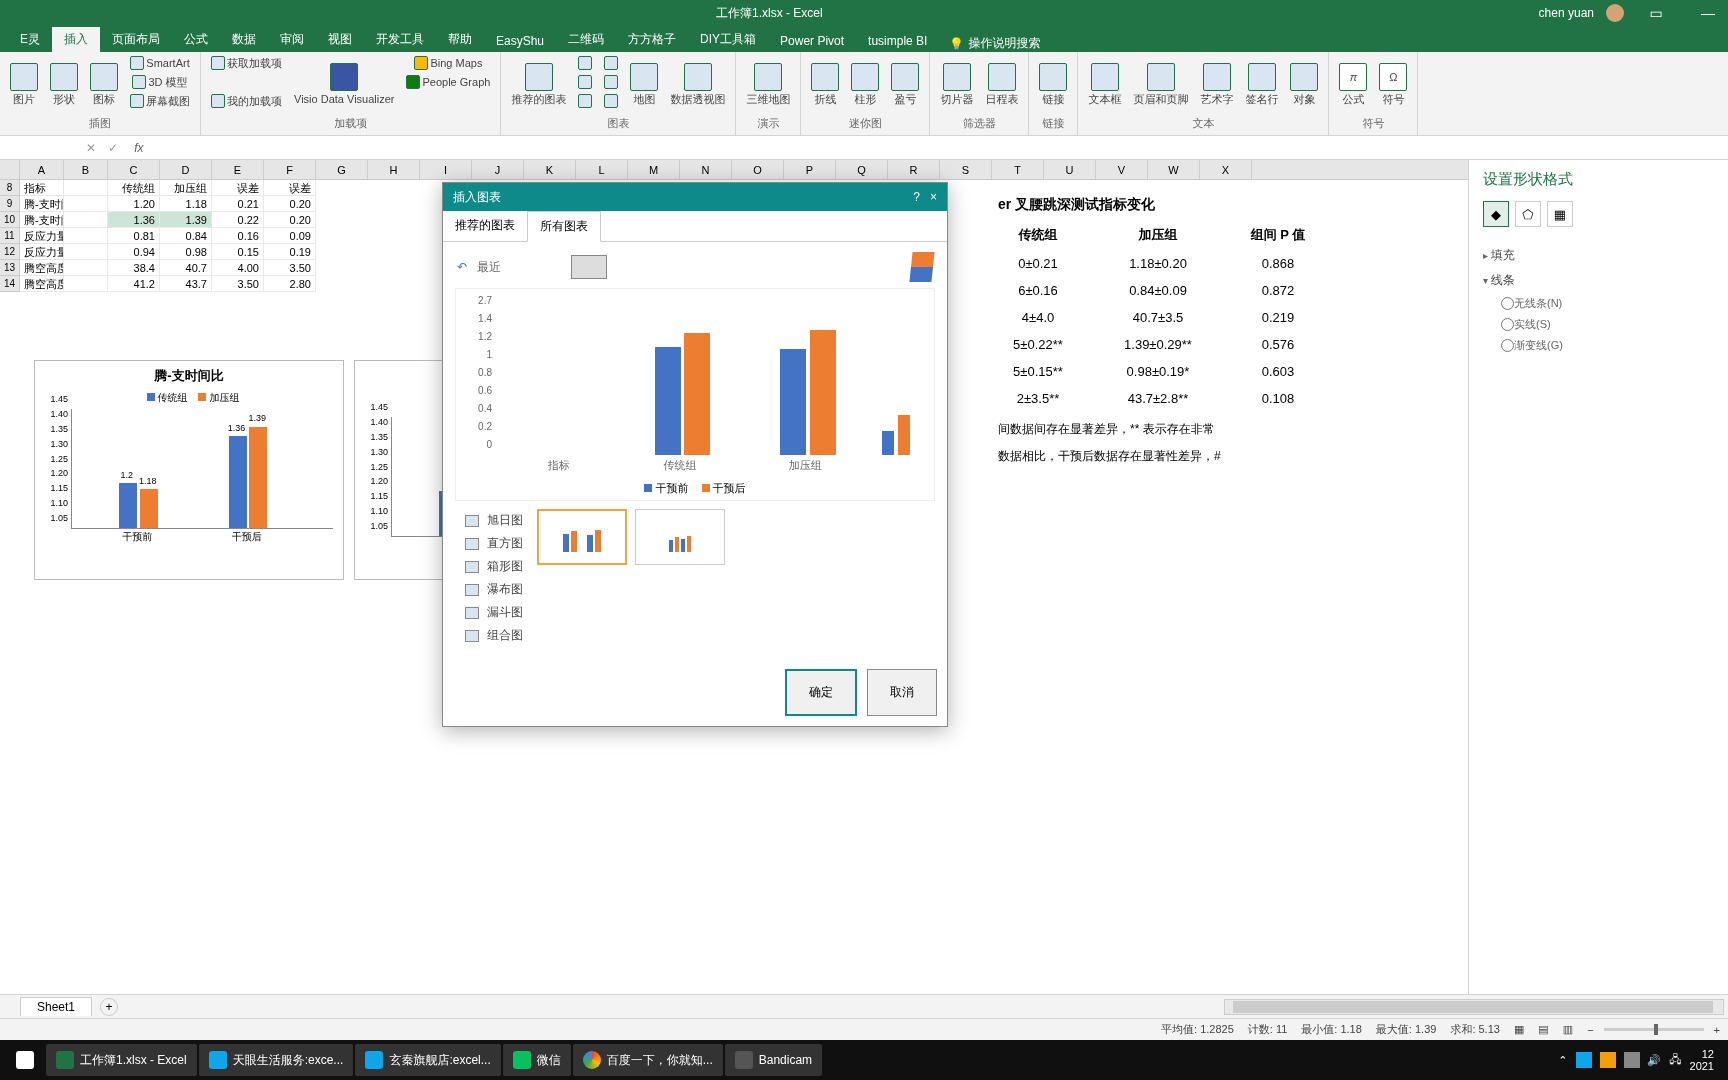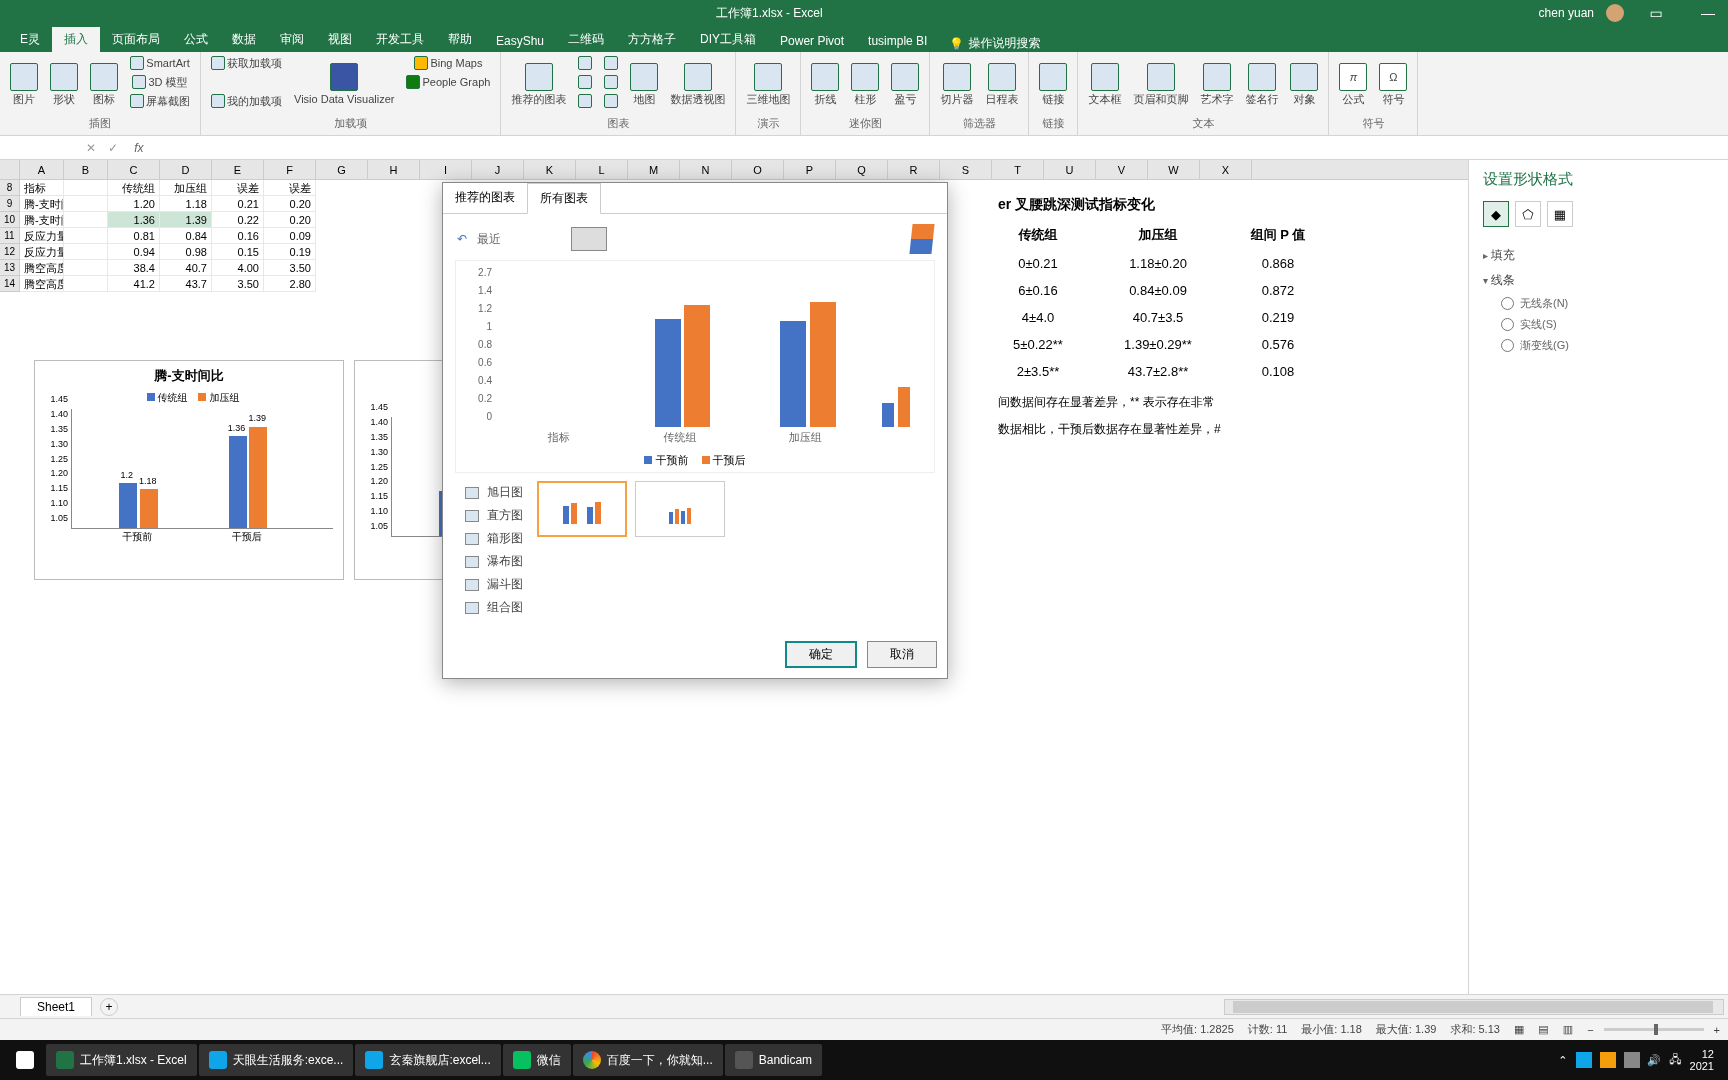--- a/index.html
+++ b/index.html
@@ -40,21 +40,21 @@
 .main { display: flex; height: calc(100% - 26px - 26px - 84px - 24px - 24px - 22px - 40px); }
 .sheet-area { flex: 1; position: relative; overflow: hidden; }
 .side-pane { width: 260px; border-left: 1px solid #d4d4d4; padding: 10px 14px; font-size: 13px; }
 .side-pane h2 { font-size: 15px; font-weight: normal; color: #217346; margin-bottom: 12px; }
 .side-pane .shapebtns { display: flex; gap: 6px; margin-bottom: 16px; }
 .side-pane .shapebtns span { width: 26px; height: 26px; border: 1px solid #ccc; display: flex; align-items: center; justify-content: center; }
 .side-pane .shapebtns span.active { background: #e0f0e8; border-color: #217346; }
 .side-pane .sect { font-size: 12px; color: #444; padding: 4px 0; cursor: pointer; }
 .side-pane .sect::before { content: "▸ "; color: #666; font-size: 10px; }
 .side-pane .sect.open::before { content: "▾ "; }
-.side-pane .opt { font-size: 11px; color: #666; padding: 3px 0 3px 18px; display: flex; align-items: center; gap: 6px; }
+.side-pane .opt { font-size: 11px; color: #666; padding: 3px 0 3px 18px; display: flex; align-items: center; }
 .side-pane .opt input { accent-color: #217346; }
 
 
 .grid { position: absolute; top: 0; left: 0; right: 0; }
 .colheads { display: flex; background: #e6e6e6; height: 20px; font-size: 11px; border-bottom: 1px solid #ccc; }
 .colheads div { border-right: 1px solid #ccc; text-align: center; line-height: 20px; }
 .rows { }
 .row { display: flex; height: 16px; font-size: 11px; }
 .row .cell { border-right: 1px solid #e8e8e8; border-bottom: 1px solid #e8e8e8; padding: 0 4px; text-align: right; overflow: hidden; white-space: nowrap; line-height: 16px; }
 .row .cell.txt { text-align: left; }
@@ -95,21 +95,21 @@
 .overlay .pvplot .gbar { position: absolute; bottom: 18px; width: 26px; }
 .overlay .pvplot .gxl { position: absolute; bottom: 0; font-size: 11px; color: #666; transform: translateX(-50%); }
 .overlay .pvleg { text-align: center; font-size: 11px; padding: 4px; }
 .overlay .thumbrow { display: flex; gap: 8px; padding: 4px 8px; align-items: flex-start; }
 .overlay .thumb { width: 90px; height: 56px; border: 1px solid #ccc; display: flex; align-items: center; justify-content: center; font-size: 8px; color: #999; }
 .overlay .thumb.sel { border: 2px solid #f7a145; }
 .overlay .typelist { font-size: 12px; color: #444; }
 .overlay .typelist div { padding: 3px 6px; display: flex; align-items: center; gap: 8px; cursor: pointer; }
 .overlay .typelist .ti { width: 14px; height: 12px; background: #d9e5f0; border: 1px solid #888; }
 .overlay .dbtns { display: flex; justify-content: flex-end; gap: 10px; padding: 10px; }
-.overlay .dbtns button { padding: 3px 22px; font-size: 12px; border: 1px solid #888; background: #f0f0f0; cursor: pointer; }
+.overlay .dbtns button { padding: 13px 22px; font-size: 12px; border: 1px solid #888; background: #f0f0f0; cursor: pointer; }
 .overlay .dbtns button.primary { border: 2px solid #0f8a8a; }
 
 
 .sheettabs { height: 24px; border-top: 1px solid #d4d4d4; display: flex; align-items: center; font-size: 12px; padding-left: 20px; background: #f3f3f3; }
 .sheettabs .stab { padding: 2px 16px; background: #fff; border: 1px solid #ccc; border-bottom: none; }
 .sheettabs .plus { margin-left: 8px; width: 18px; height: 18px; border: 1px solid #ccc; border-radius: 50%; text-align: center; line-height: 16px; }
 .sheettabs .hscroll { margin-left: auto; flex: 0 0 500px; height: 16px; background: #e8e8e8; border: 1px solid #ccc; position: relative; margin-right: 4px; }
 .sheettabs .hscroll .hthumb { position: absolute; left: 8px; width: 480px; top: 1px; bottom: 1px; background: #ccc; }
 
 
@@ -524,20 +524,25 @@
             <div>4±4.0</div>
             <div>40.7±3.5</div>
             <div>0.219</div>
           </div>
           <div class="drow">
             <div>5±0.22**</div>
             <div>1.39±0.29**</div>
             <div>0.576</div>
           </div>
           <div class="drow">
+            <div>5±0.15**</div>
+            <div>0.98±0.19*</div>
+            <div>0.603</div>
+          </div>
+          <div class="drow">
             <div>2±3.5**</div>
             <div>43.7±2.8**</div>
             <div>0.108</div>
           </div>
         </div>
       <div class="note">间数据间存在显著差异，** 表示存在非常</div>
       <div class="note">数据相比，干预后数据存在显著性差异，#</div>
     </div>
   </div>
 
@@ -559,20 +564,27 @@
         <span>实线(S)</span>
       </div>
     <div class="opt">
         <input type="radio" name="ln" style="">
         <span>渐变线(G)</span>
       </div>
   </div>
 </div>
 
 <div class="overlay">
+  <div class="dtitle">
+    <span>插入图表</span>
+    <div class="r">
+      <span>?</span>
+      <span>×</span>
+    </div>
+  </div>
   <div class="dtabs">
     <div class="dtab">推荐的图表</div>
     <div class="dtab active">所有图表</div>
   </div>
   <div class="dbody">
     <div style="display:flex;align-items:center;gap:10px;padding:2px 6px;color:#666;font-size:12px">
       <span style="color:#4472c4">↶</span>
       <span>最近</span>
       <div style="margin-left:60px;width:36px;height:24px;background:#ddd;border:1px solid #888"></div>
       <div style="margin-left:auto;width:22px;height:30px;background:linear-gradient(#ed7d31 50%,#4472c4 50%);transform:skewX(-6deg)"></div>

